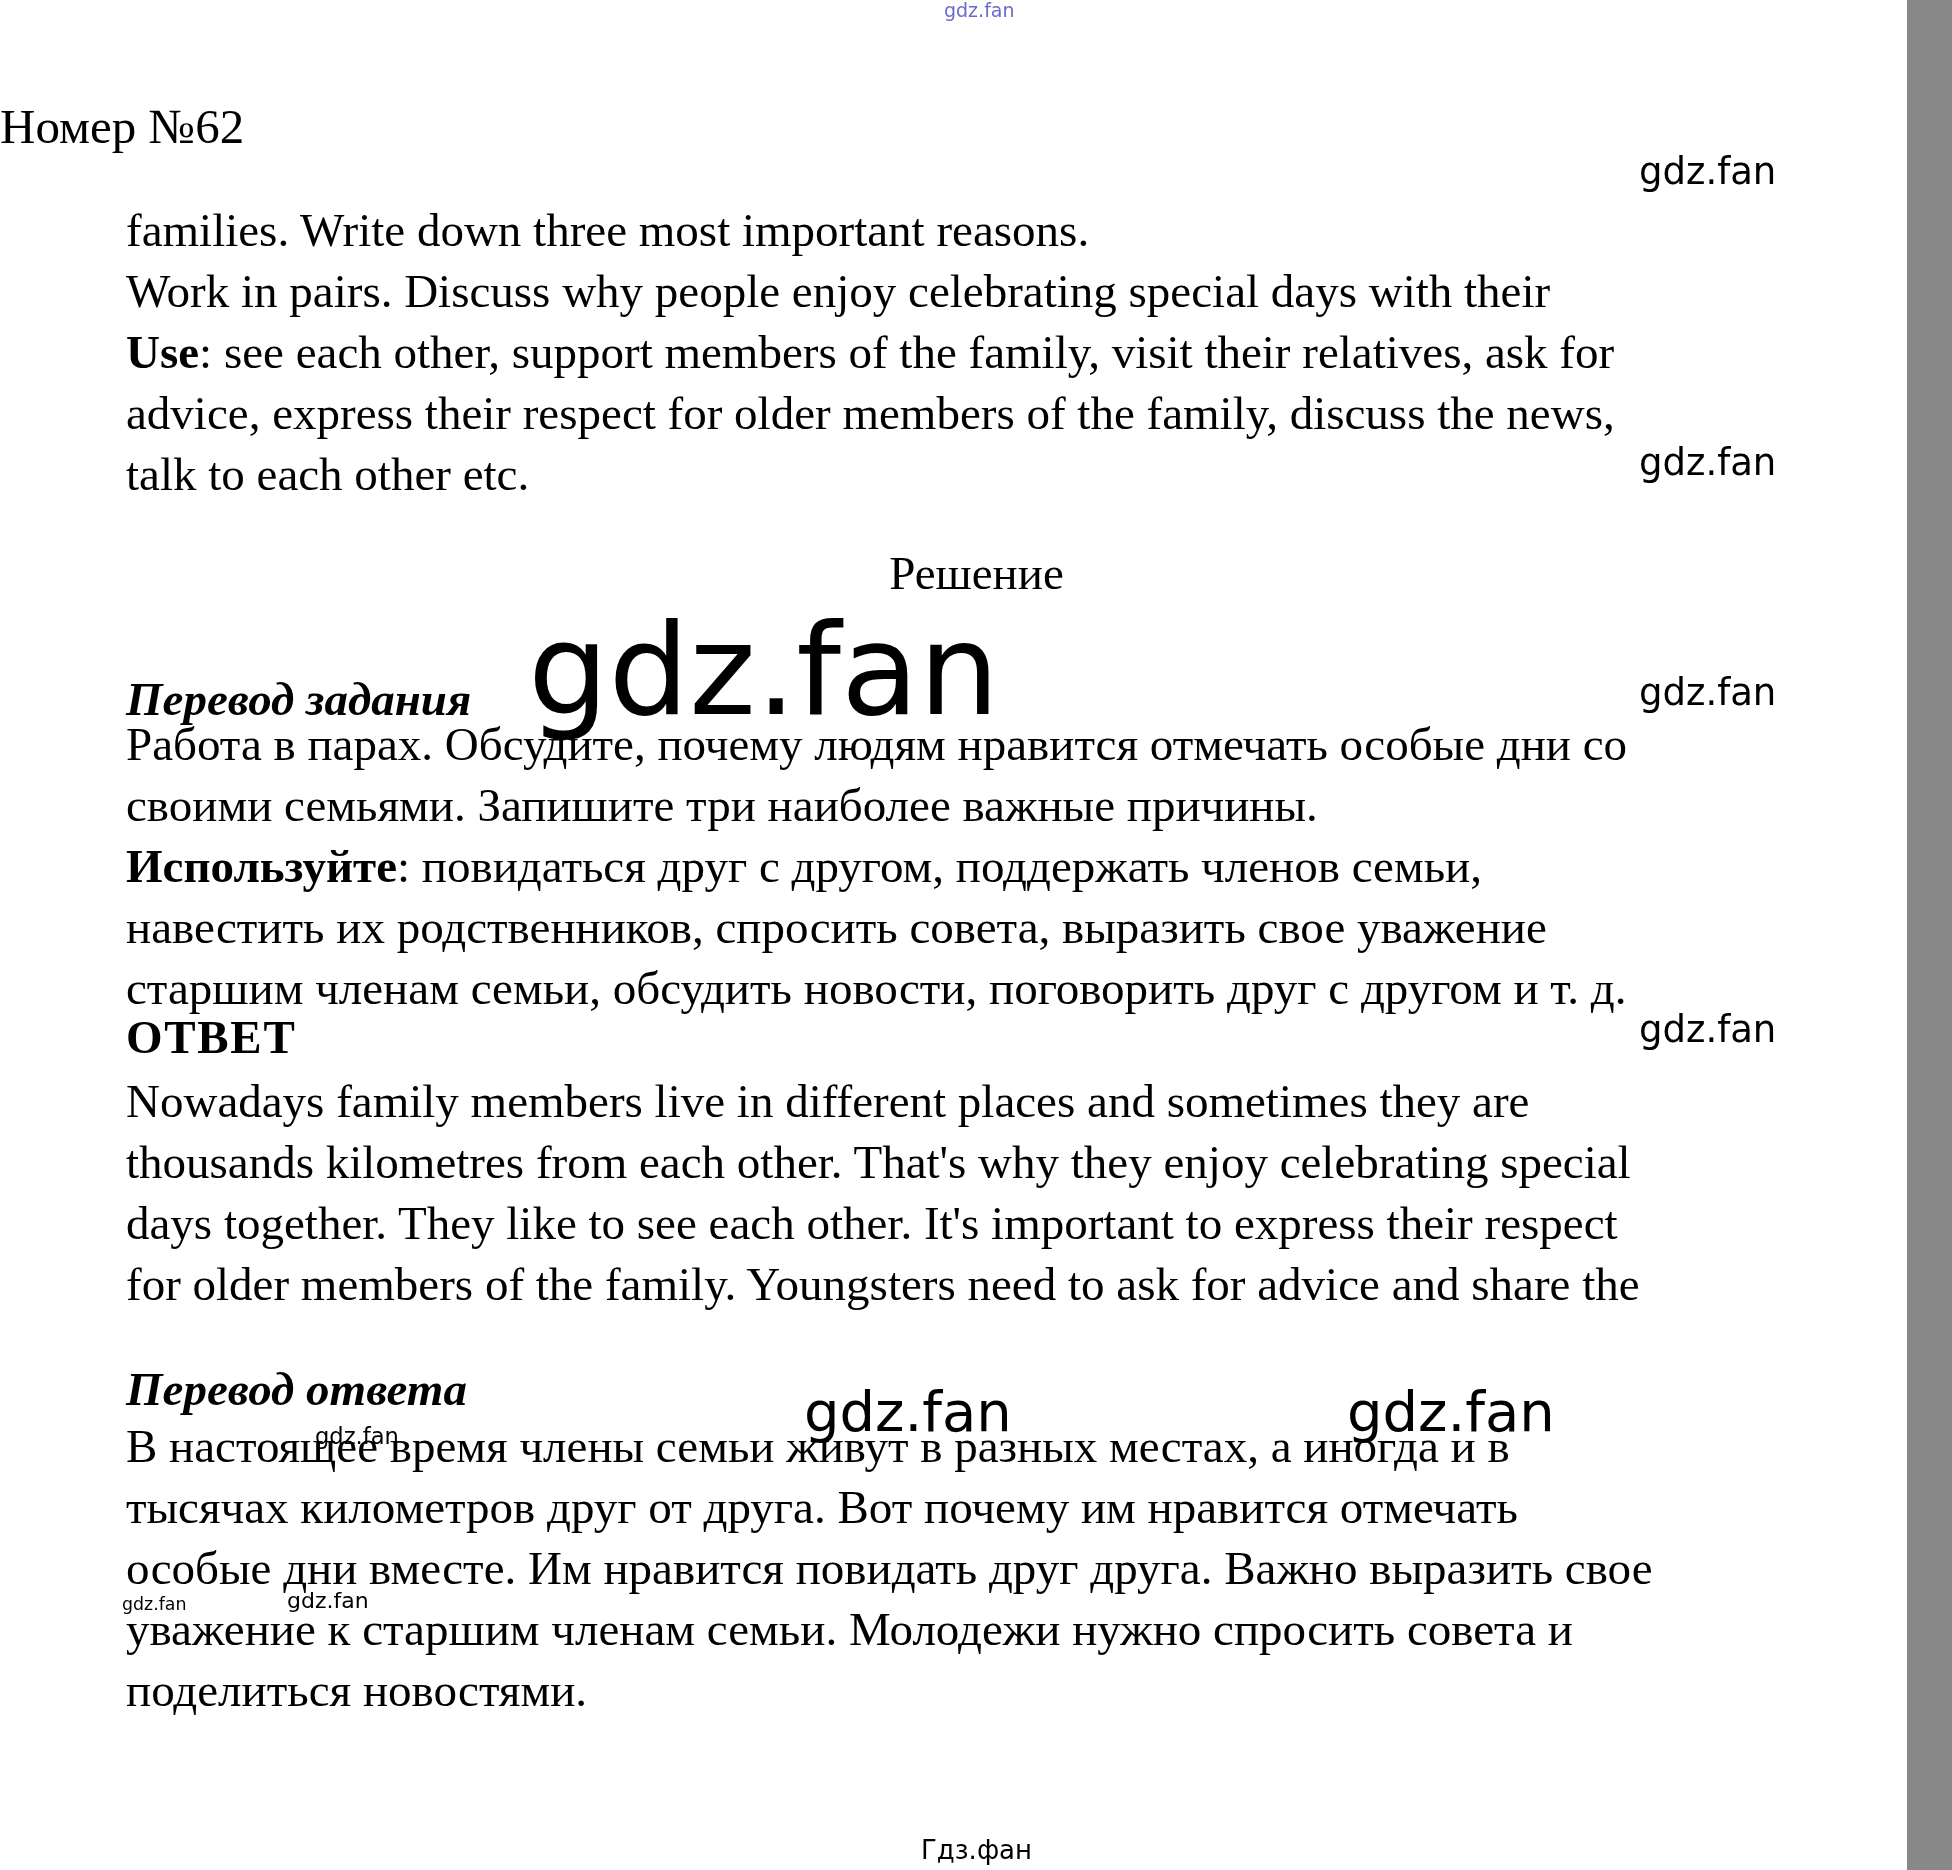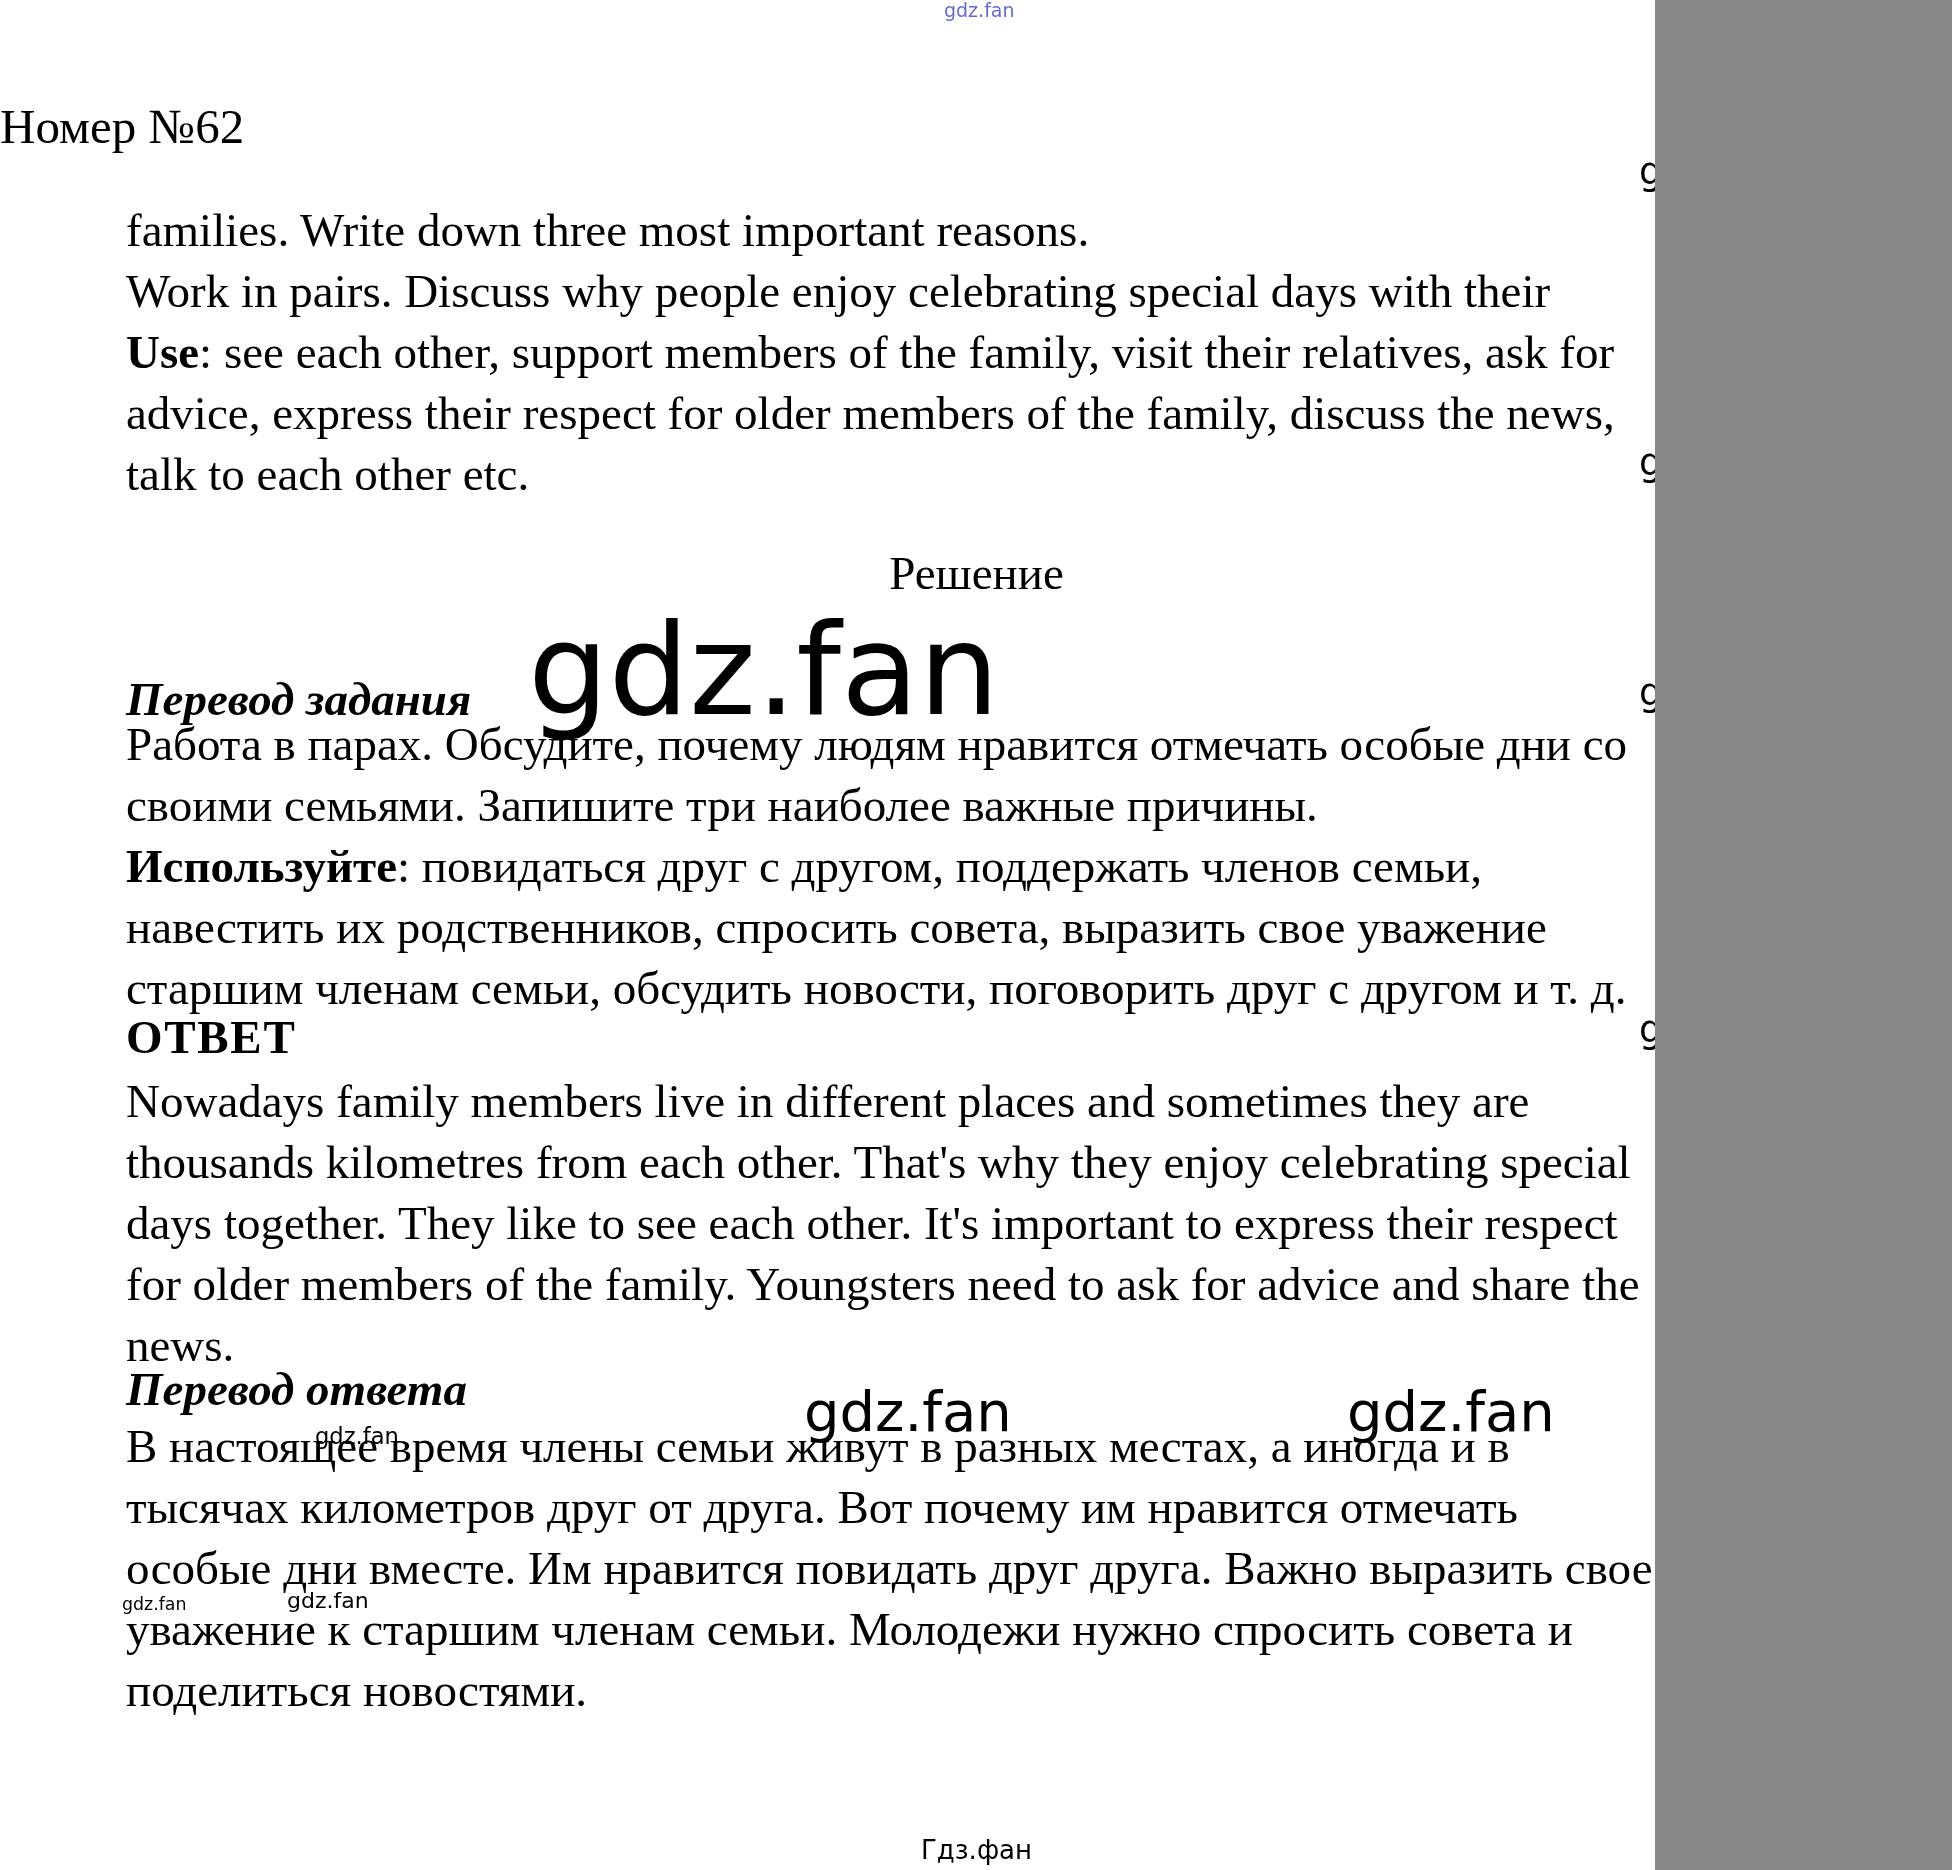--- a/index.html
+++ b/index.html
@@ -1,18 +1,18 @@
 <!DOCTYPE html>
 <html style="font-size:14px"><head>
 <meta charset="utf-8">
 <style>
   html,body{margin:0;padding:0;background:#888;}
   .page{
     position:relative;
-    width:1655px;height:1870px;
+    width:1907px;height:1870px;
     background:#ffffff;
     overflow:hidden;
     font-family:"Liberation Serif", serif;
     color:#000;
   }
   
   .title{
     position:absolute;top:96px;left:0;width:1953px;
     font-size:49px;line-height:61px;font-weight:normal;margin:0;
   }
@@ -100,21 +100,20 @@
     <div class="ln">навестить их родственников, спросить совета, выразить свое уважение</div>
     <div class="ln">старшим членам семьи, обсудить новости, поговорить друг с другом и т. д.</div>
   </div>
 
   <h3 class="answer-heading">ОТВЕТ</h3>
   <div class="para p-answer-en">
     <div class="ln">Nowadays family members live in different places and sometimes they are</div>
     <div class="ln">thousands kilometres from each other. That's why they enjoy celebrating special</div>
     <div class="ln">days together. They like to see each other. It's important to express their respect</div>
     <div class="ln">for older members of the family. Youngsters need to ask for advice and share the</div>
-    <div class="ln">news.</div>
   </div>
 
   <h3 class="sub-heading h-answer-ru">Перевод ответа</h3>
   <div class="para p-answer-ru">
     <div class="ln">В настоящее время члены семьи живут в разных местах, а иногда и в</div>
     <div class="ln">тысячах километров друг от друга. Вот почему им нравится отмечать</div>
     <div class="ln">особые дни вместе. Им нравится повидать друг друга. Важно выразить свое</div>
     <div class="ln">уважение к старшим членам семьи. Молодежи нужно спросить совета и</div>
     <div class="ln">поделиться новостями.</div>
   </div>

